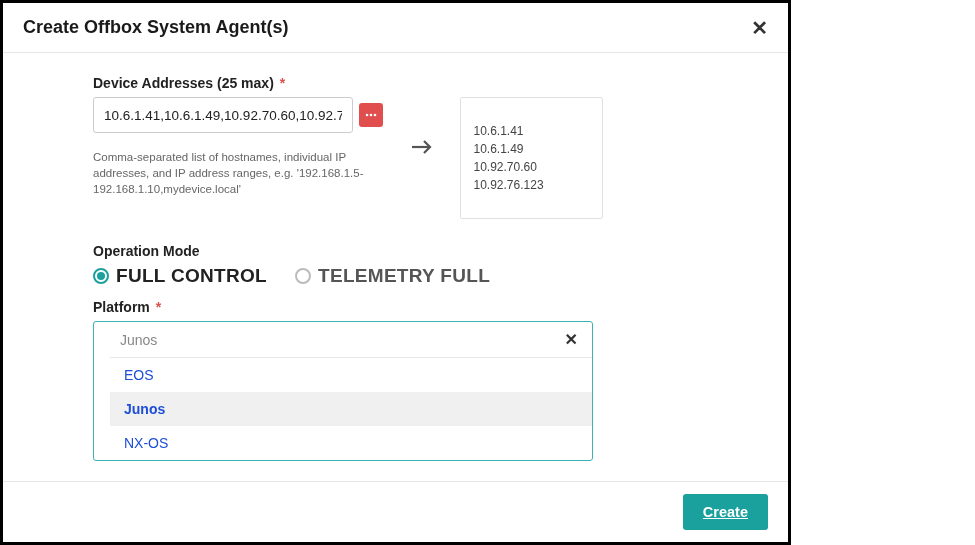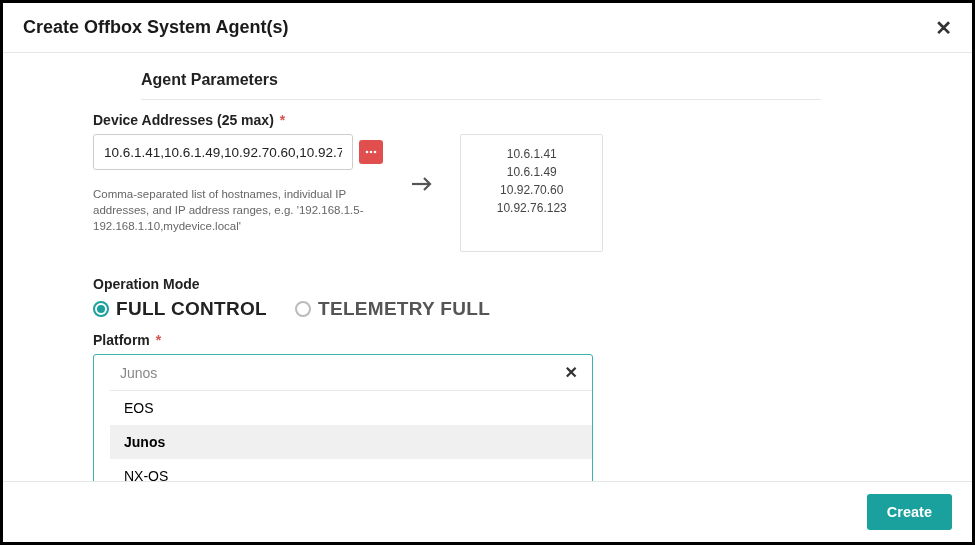--- a/index.html
+++ b/index.html
@@ -1,18 +1,18 @@
 <!DOCTYPE html>
 <html><head>
 <meta charset="utf-8">
 <style>
   * { box-sizing: border-box; margin: 0; padding: 0; }
   html, body { width: 975px; height: 545px; font-family: -apple-system, BlinkMacSystemFont, "Segoe UI", Arial, sans-serif; background: #fff; }
   .outer {
-    width: 975px; height: 545px; border: 3px solid #000; position: relative; background: #fff;
+    width: 791px; height: 545px; border: 3px solid #000; position: relative; background: #fff;
     display: flex; flex-direction: column;
   }
   .modal-header {
     padding: 14px 20px 14px 20px; display: flex; justify-content: space-between; align-items: center;
     border-bottom: 1px solid #e6e6e6;
   }
   .modal-title { font-size: 18px; font-weight: 700; color: #1a1a1a; }
   .close-x { font-size: 20px; font-weight: 700; color: #333; cursor: pointer; line-height: 1; }
   .scroll-area {
     flex: 1; overflow-y: scroll; position: relative;
@@ -42,22 +42,22 @@
     width: 24px; height: 24px; background: #e04e4e; border-radius: 3px; display: flex;
     align-items: center; justify-content: center; align-self: center; cursor: pointer;
   }
   .addr-expand-btn svg { display:block; }
   .help-text { font-size: 11.5px; color: #666; line-height: 1.4; margin-top: 16px; width: 290px; }
 
   .arrow-col { display: flex; align-items: center; justify-content: center; width: 28px; padding-top: 40px; }
   .arrow-col svg { stroke: #555; }
 
   .addr-preview {
-    width: 154px; min-height: 118px; border: 1px solid #e0e0e0; border-radius: 2px; padding: 10px 12px;
-    font-size: 12px; color: #444; line-height: 1.5; text-align: center;
+    width: 154px; min-height: 118px; border: 1px solid #e0e0e0; border-radius: 2px; padding: 24px 12px;
+    font-size: 12px; color: #444; line-height: 1.5;
   }
   .addr-preview div { white-space: nowrap; }
 
   .radio-row { display: flex; gap: 28px; align-items: center; margin-top: 6px; }
   .radio-item { display: flex; align-items: center; gap: 7px; cursor: pointer; }
   .radio-outer {
     width: 16px; height: 16px; border: 2px solid #bbb; border-radius: 50%; display:flex; align-items:center; justify-content:center;
   }
   .radio-outer.sel { border-color: #1aa09d; }
   .radio-inner { width: 8px; height: 8px; background: #1aa09d; border-radius: 50%; display:none; }
@@ -67,47 +67,44 @@
   .platform-row { position: relative; }
   .combo-box {
     width: 500px; border: 1px solid #3bb3b0; border-radius: 3px; background: #fff; padding-left: 16px;
   }
   .combo-input-row {
     display: flex; align-items: center; padding: 8px 10px; border-bottom: 1px solid #e8e8e8;
   }
   .combo-input { flex:1; font-size: 14px; color: #888; border:none; outline:none; }
   .combo-clear { font-size: 16px; color: #333; cursor: pointer; font-weight: 700; padding: 0 4px; }
   .combo-list { }
-  .combo-opt { padding: 9px 14px; font-size: 14px; color: #000000; cursor: pointer; }
+  .combo-opt { padding: 9px 14px; font-size: 14px; color: #1d4ed8; cursor: pointer; }
   .combo-opt.hl { background: #f0f0f0; font-weight: 700; }
 
   .modal-footer {
     border-top: 1px solid #e6e6e6; padding: 12px 20px; display:flex; justify-content:flex-end;
   }
   .create-btn {
     background: #1aa09d; color: #fff; border:none; border-radius: 3px; padding: 10px 20px;
-    font-size: 14.5px; font-weight: 600; cursor:pointer;
+    font-size: 14.5px; font-weight: 600; cursor:pointer;text-decoration:underline;
   }
 </style>
 </head>
 <body>
 
 <div class="outer">
 
   <div class="modal-header">
     <div class="modal-title">Create Offbox System Agent(s)</div>
     <div class="close-x">✕</div>
   </div>
 
   <div class="scroll-area">
     <div class="content-wrap">
 
-      <div class="section">
-        <div class="section-title">Agent Parameters</div>
-      </div>
 
       <div class="form-body">
 
         <div class="field-label">
           <span>Device Addresses (25 max)</span>
           <span class="req">*</span>
         </div>
 
         <div class="addr-row">
           <div class="addr-left">

